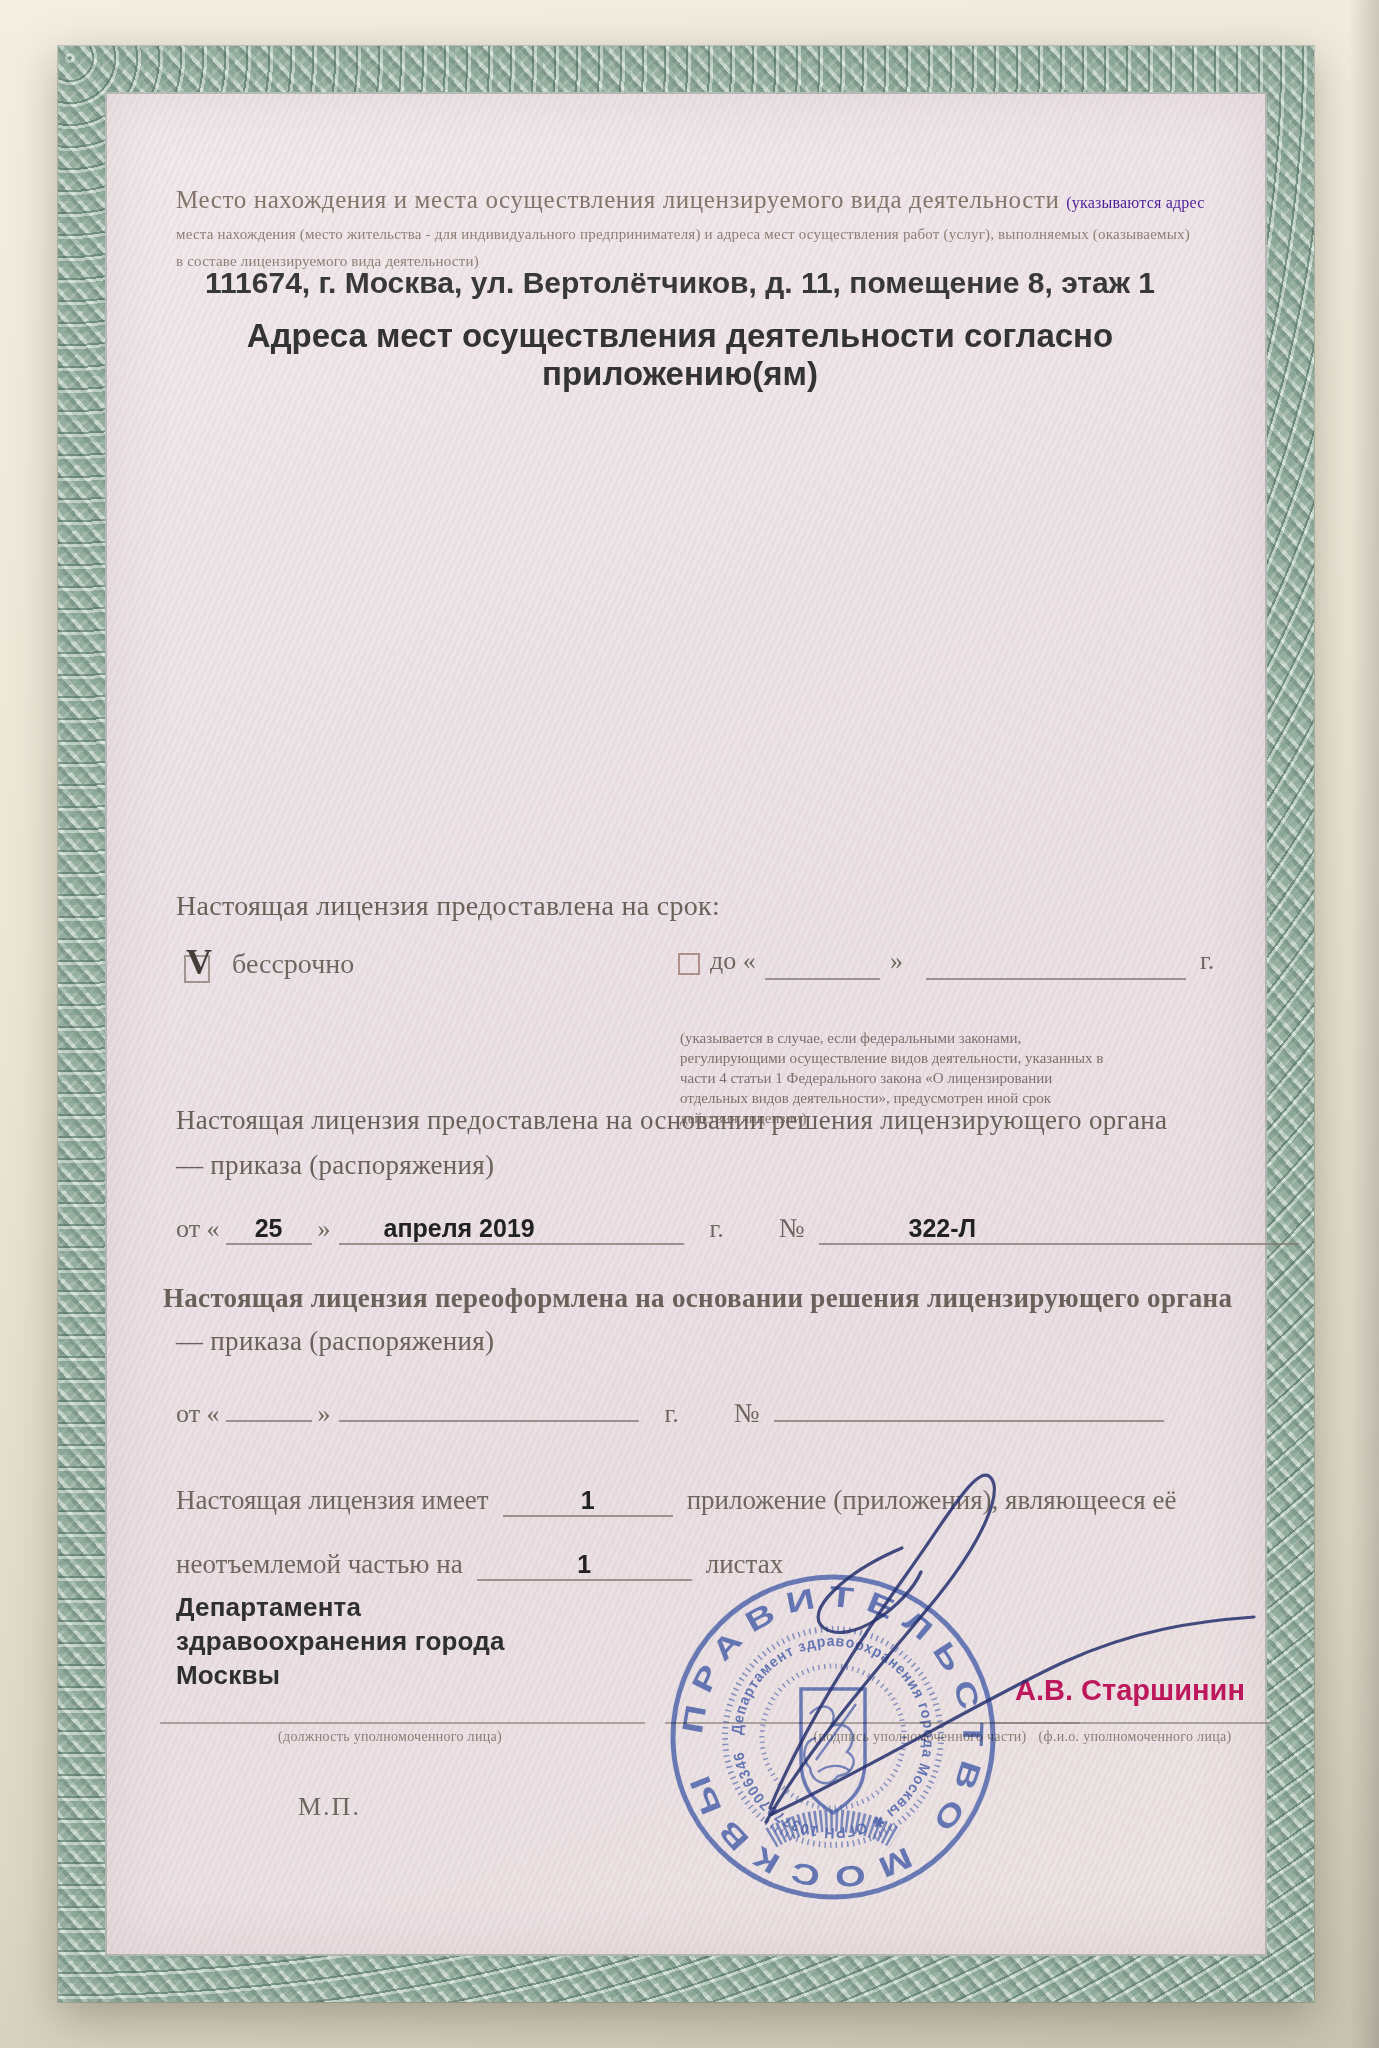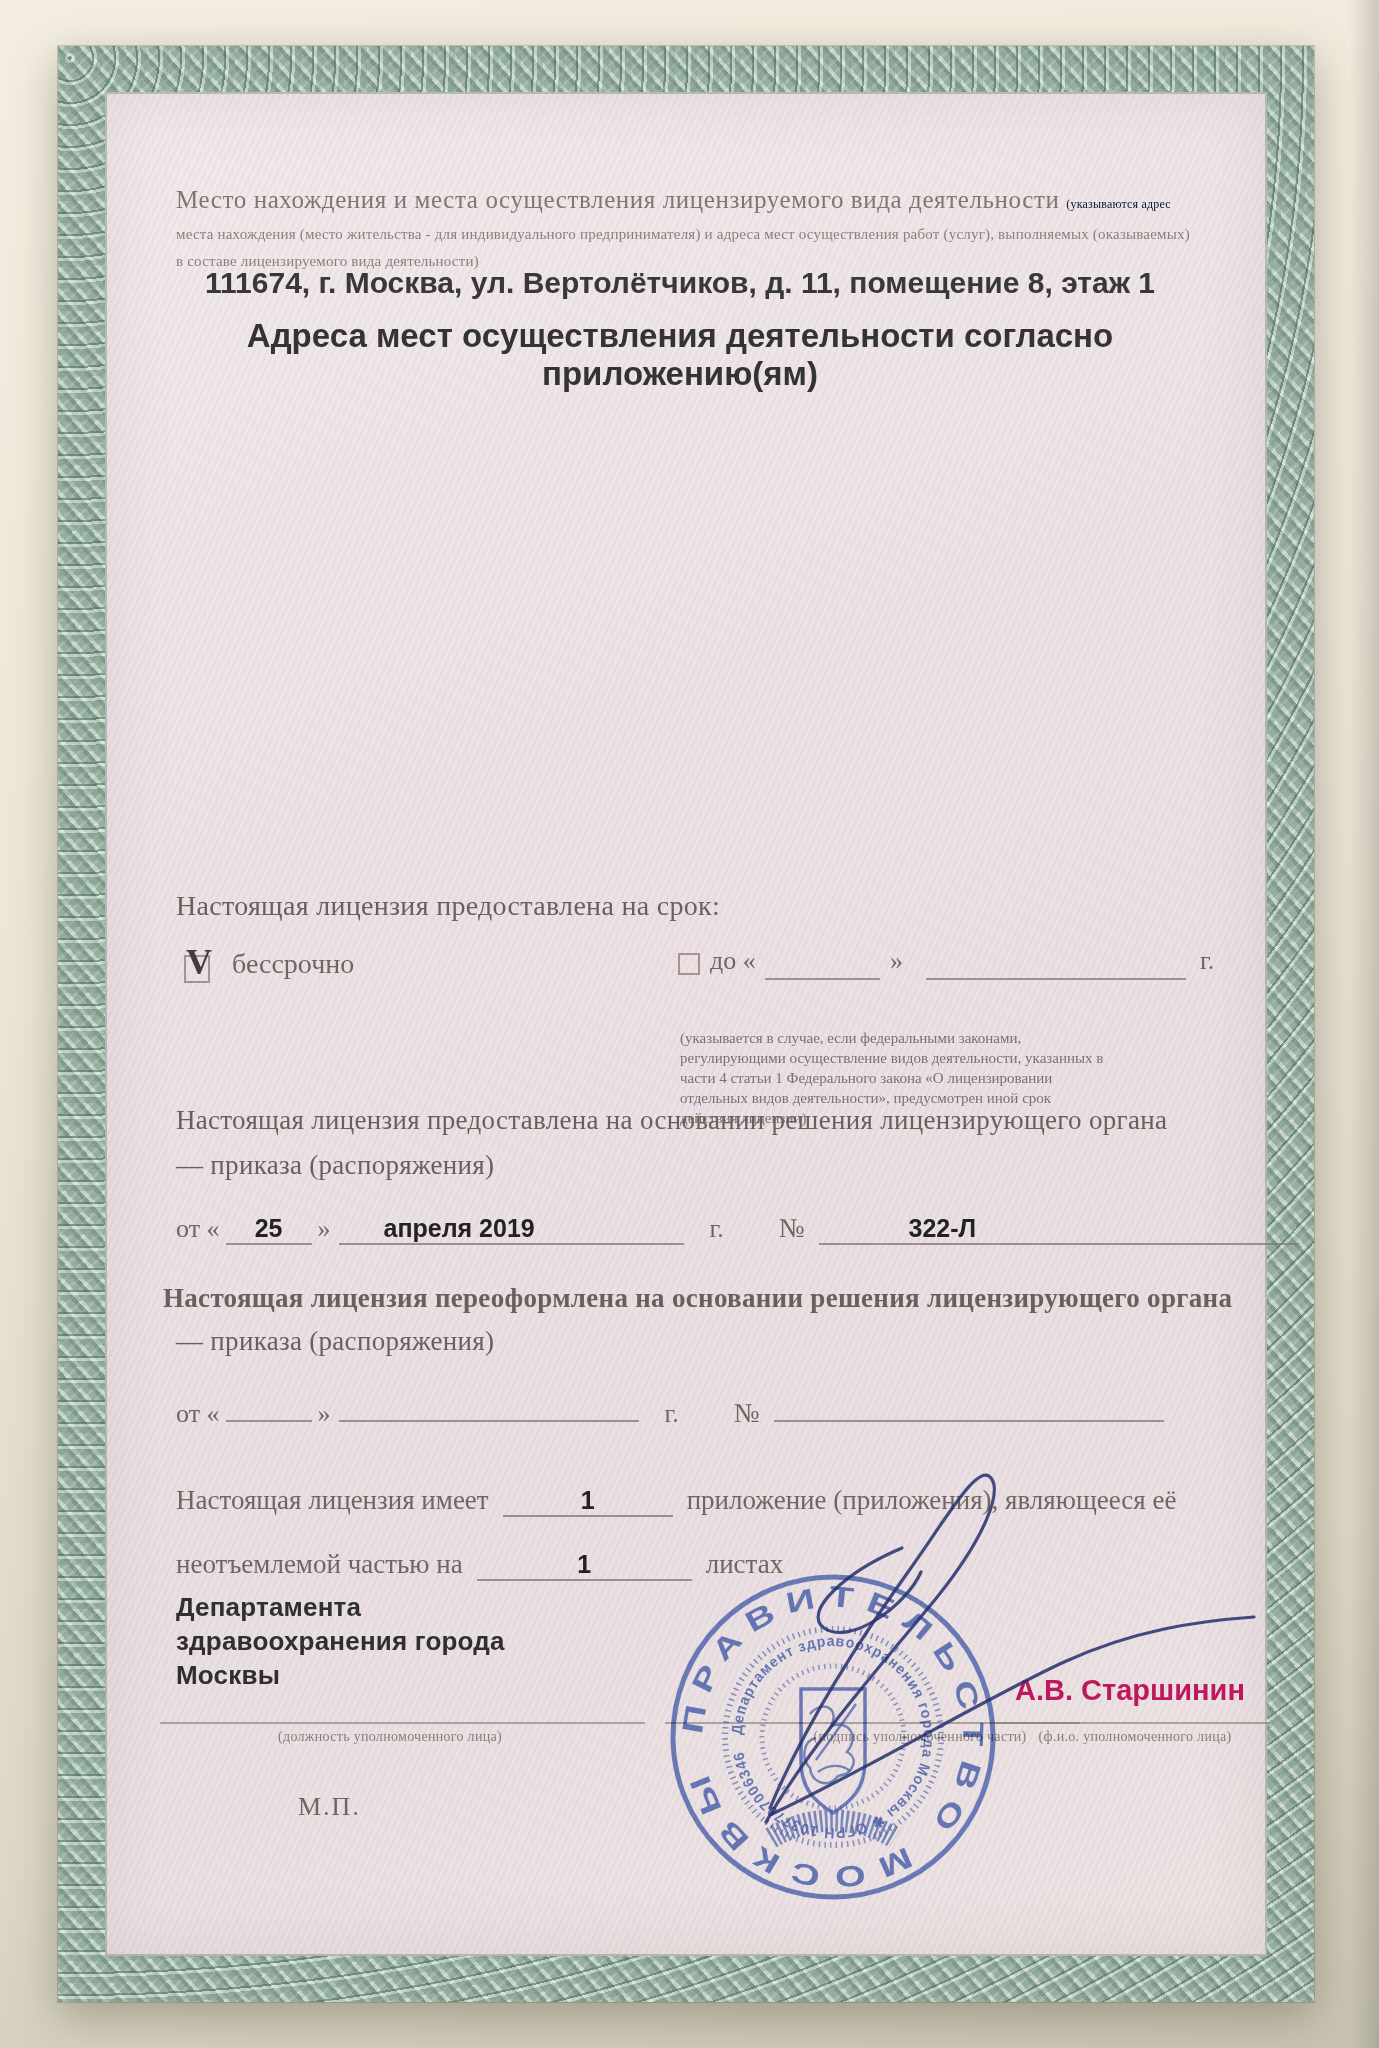--- a/index.html
+++ b/index.html
@@ -28,21 +28,21 @@
     position:absolute;left:47px;top:46px;right:47px;bottom:46px;
     background:
       repeating-linear-gradient(115deg, rgba(255,255,255,.12) 0 3px, rgba(203,188,194,.09) 3px 6px),
       linear-gradient(160deg,#f0e7e9 0%,#eadfe4 38%,#e7dce0 68%,#ebe0e0 100%);
     box-shadow:inset 0 0 0 2px rgba(92,122,106,.35), inset 0 0 60px rgba(180,160,165,.25);
   }
   .abs{position:absolute;}
   .ser{font-family:"Liberation Serif",serif;color:#6f675f;}
   .sans{font-family:"Liberation Sans",sans-serif;}
   .heading{font-size:25px;letter-spacing:.6px;color:#84756b;}
-  .heading .paren{font-size:12px;color:#0f172a;letter-spacing:.2px;}
+  .heading .paren{font-size:16px;color:#4c1d95;letter-spacing:.2px;}
   .fineprint{font-size:15px;color:#8d7f75;letter-spacing:.2px;}
   .boldline{font-weight:bold;color:#383838;text-align:center;}
   .label-l{font-size:27px;color:#696159;letter-spacing:.3px;}
   .field{display:inline-block;border-bottom:2px solid rgba(130,120,112,.75);
          font-family:"Liberation Sans",sans-serif;font-weight:bold;font-size:25px;color:#222;
          text-align:center;vertical-align:baseline;}
   .row{display:flex;align-items:baseline;font-size:26px;color:#6f675f;}
   .cap{font-size:14px;color:#8b7d73;text-align:center;letter-spacing:.3px;}
   .uline{height:2px;background:rgba(130,120,112,.6);}
   .box{display:inline-block;border:2px solid rgba(128,117,107,.7);background:transparent;}

